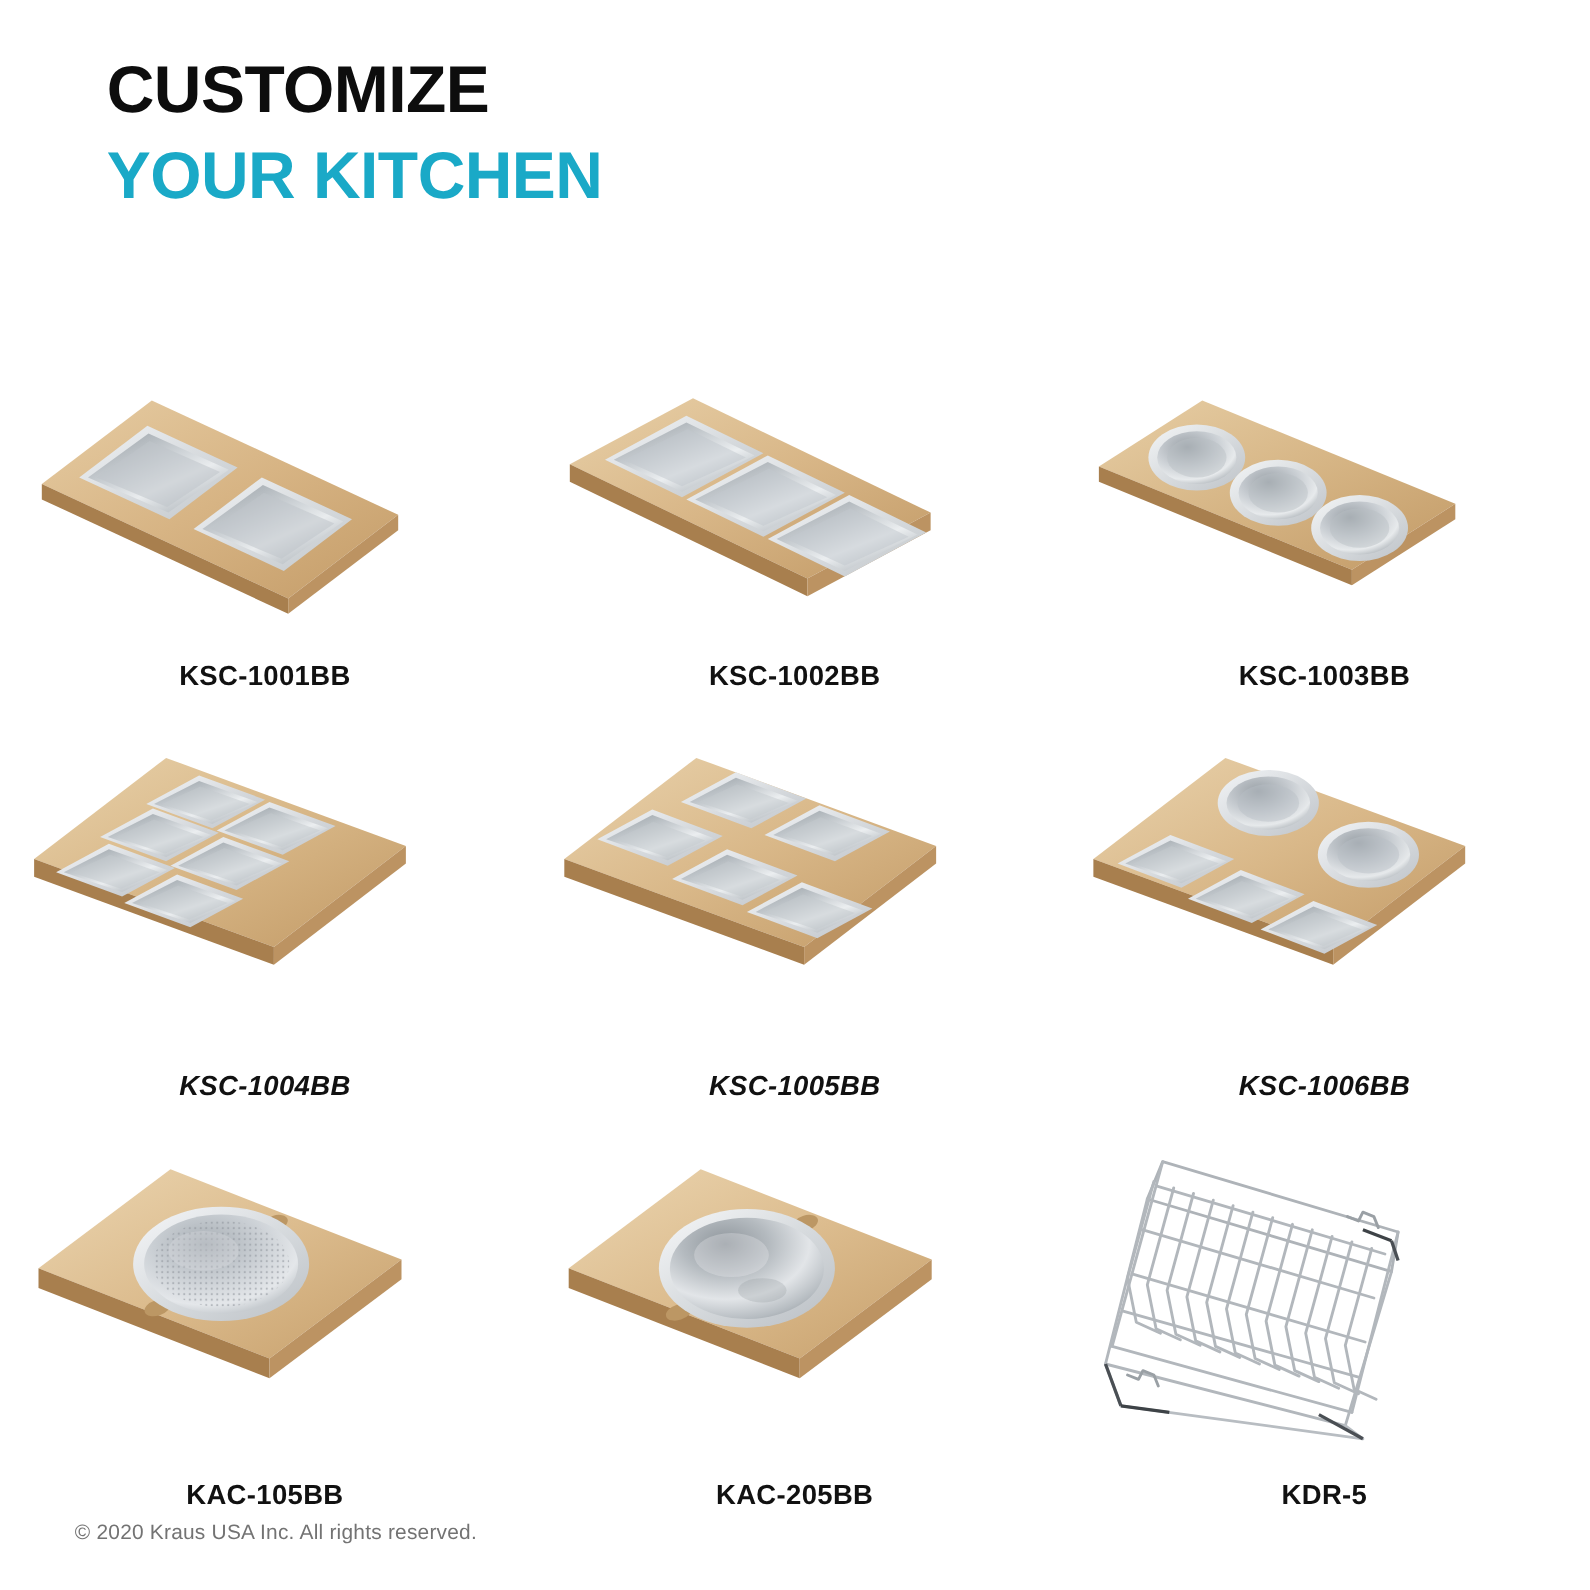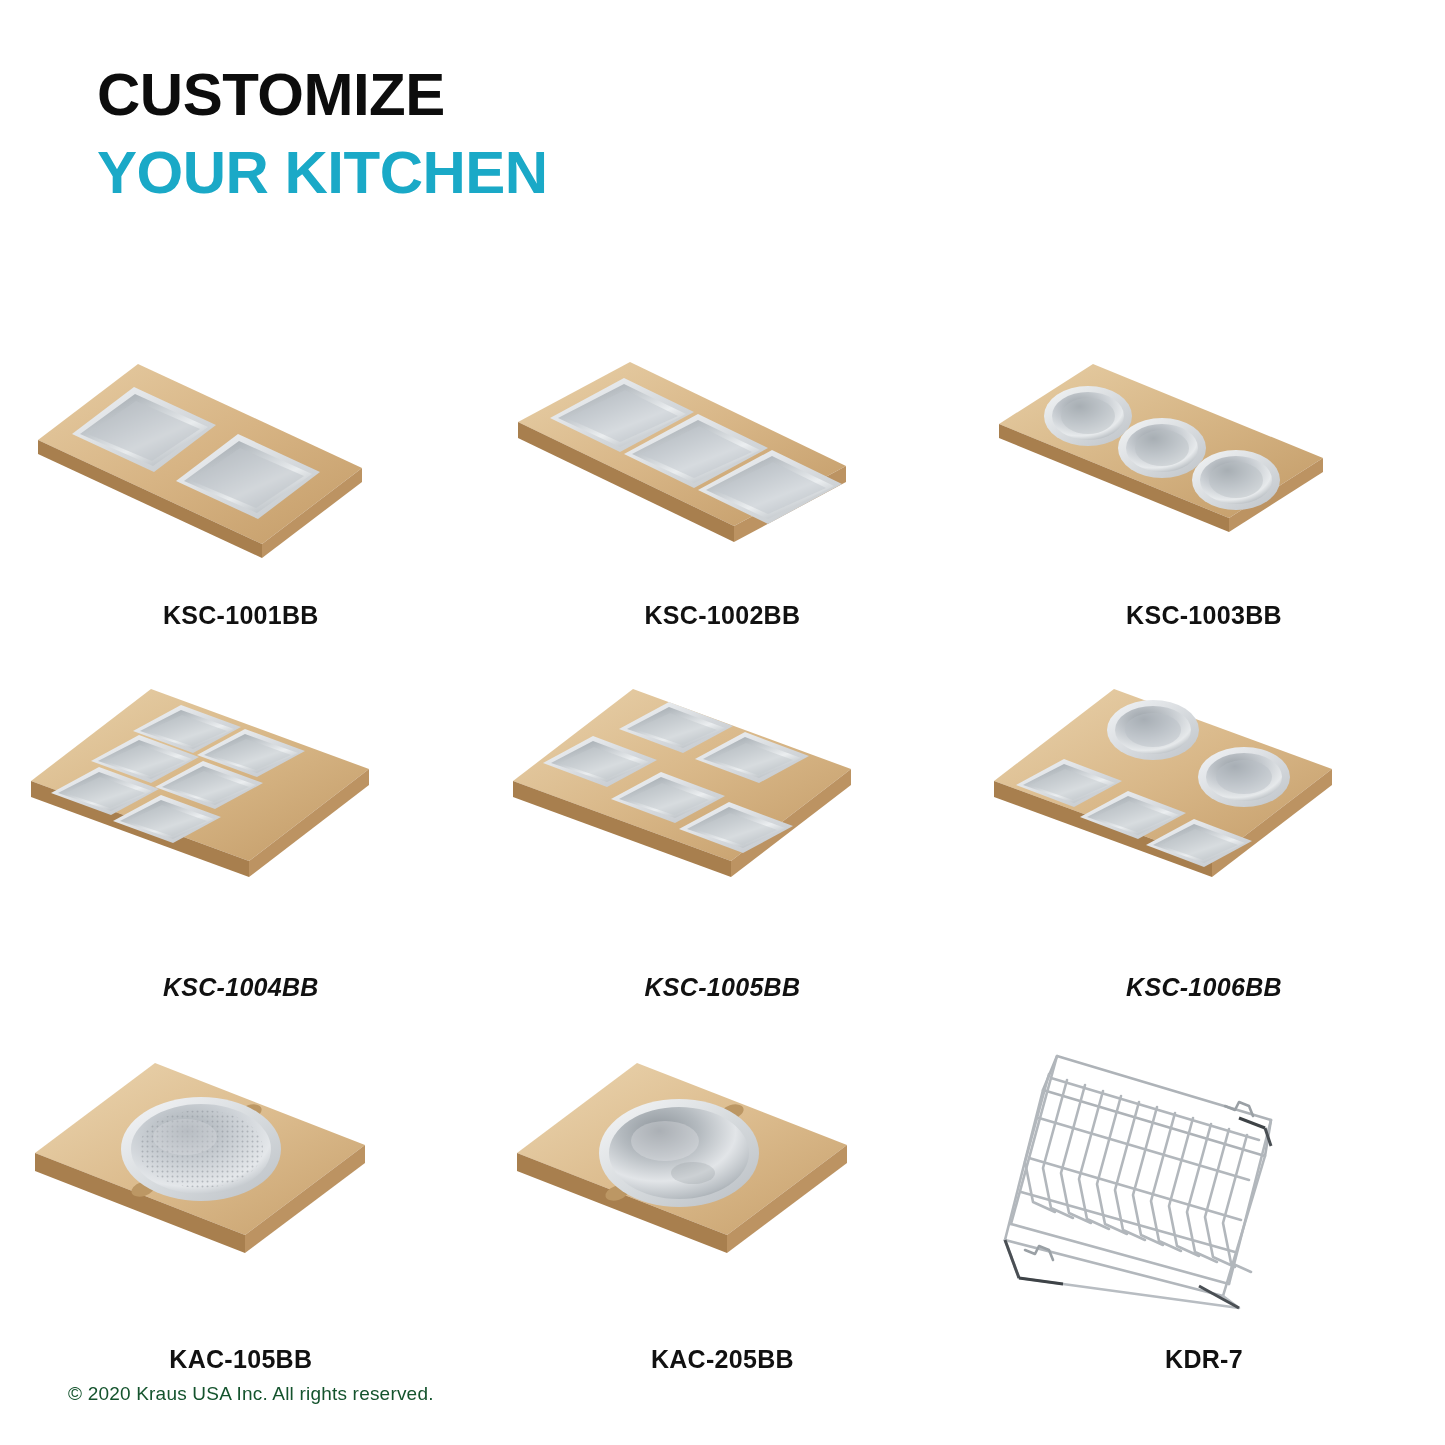--- a/index.html
+++ b/index.html
@@ -5,21 +5,21 @@
   * { box-sizing: border-box; margin: 0; padding: 0; }
   html, body {
     width: 1445px; height: 1445px;
     background: #ffffff;
     font-family: "Liberation Sans", sans-serif;
     overflow: hidden;
   }
   .page { position: relative; width: 1445px; height: 1445px; background: #fff; }
 
   
-  .header { position: absolute; left: 97px; top: 65px; }
+  .header { position: absolute; left: 97px; top: 52px; }
   .title-line1 {
     font-size: 60px; font-weight: 700; letter-spacing: -0.5px;
     color: #0d0d0d; line-height: 1.0; white-space: nowrap;
   }
   .title-line2 {
     font-size: 60px; font-weight: 700; letter-spacing: -0.5px;
     color: #1aa9c7; line-height: 1.0; margin-top: 18px; white-space: nowrap;
   }
   .subtitle {
     font-size: 40px; font-weight: 400; color: #111;
@@ -45,21 +45,21 @@
   .caption {
     font-size: 25px; font-weight: 700; color: #111;
     letter-spacing: 0.3px; white-space: nowrap;
     text-align: center;
   }
   .r1 .caption { margin-bottom: 0px; padding-top: 6px; }
 
   
   .footer {
     position: absolute; left: 68px; top: 1383px;
-    font-size: 19px; color: #14532d; font-weight: 400;
+    font-size: 19px; color: #737373; font-weight: 400;
     letter-spacing: 0.2px; white-space: nowrap;
   }
 
   svg { display: block; overflow: visible; }
 </style>
 </head>
 <body>
 
 <div class="page">
 
@@ -500,20 +500,20 @@
               <path d="M22,216 L32,220 L36,212 L46,216 L50,226" stroke="#9AA0A5"></path>
             </g>
 
             <path d="M2,206 L16,244" stroke="#4A4F54" stroke-width="3" fill="none"></path>
             <path d="M16,244 L60,250" stroke="#3E4347" stroke-width="3" fill="none"></path>
             <path d="M196,252 L236,274" stroke="#4A4F54" stroke-width="3" fill="none"></path>
             <path d="M236,84 L262,94" stroke="#3E4347" stroke-width="3" fill="none"></path>
             <path d="M262,94 L268,112" stroke="#4A4F54" stroke-width="3" fill="none"></path>
           </svg>
         </div>
-        <div class="caption">KDR-7</div>
+        <div class="caption">KDR-5</div>
       </div>
     </div>
   </div>
 
   <div class="footer">© 2020 Kraus USA Inc. All rights reserved.</div>
 
 </div>
 
 </body></html>

